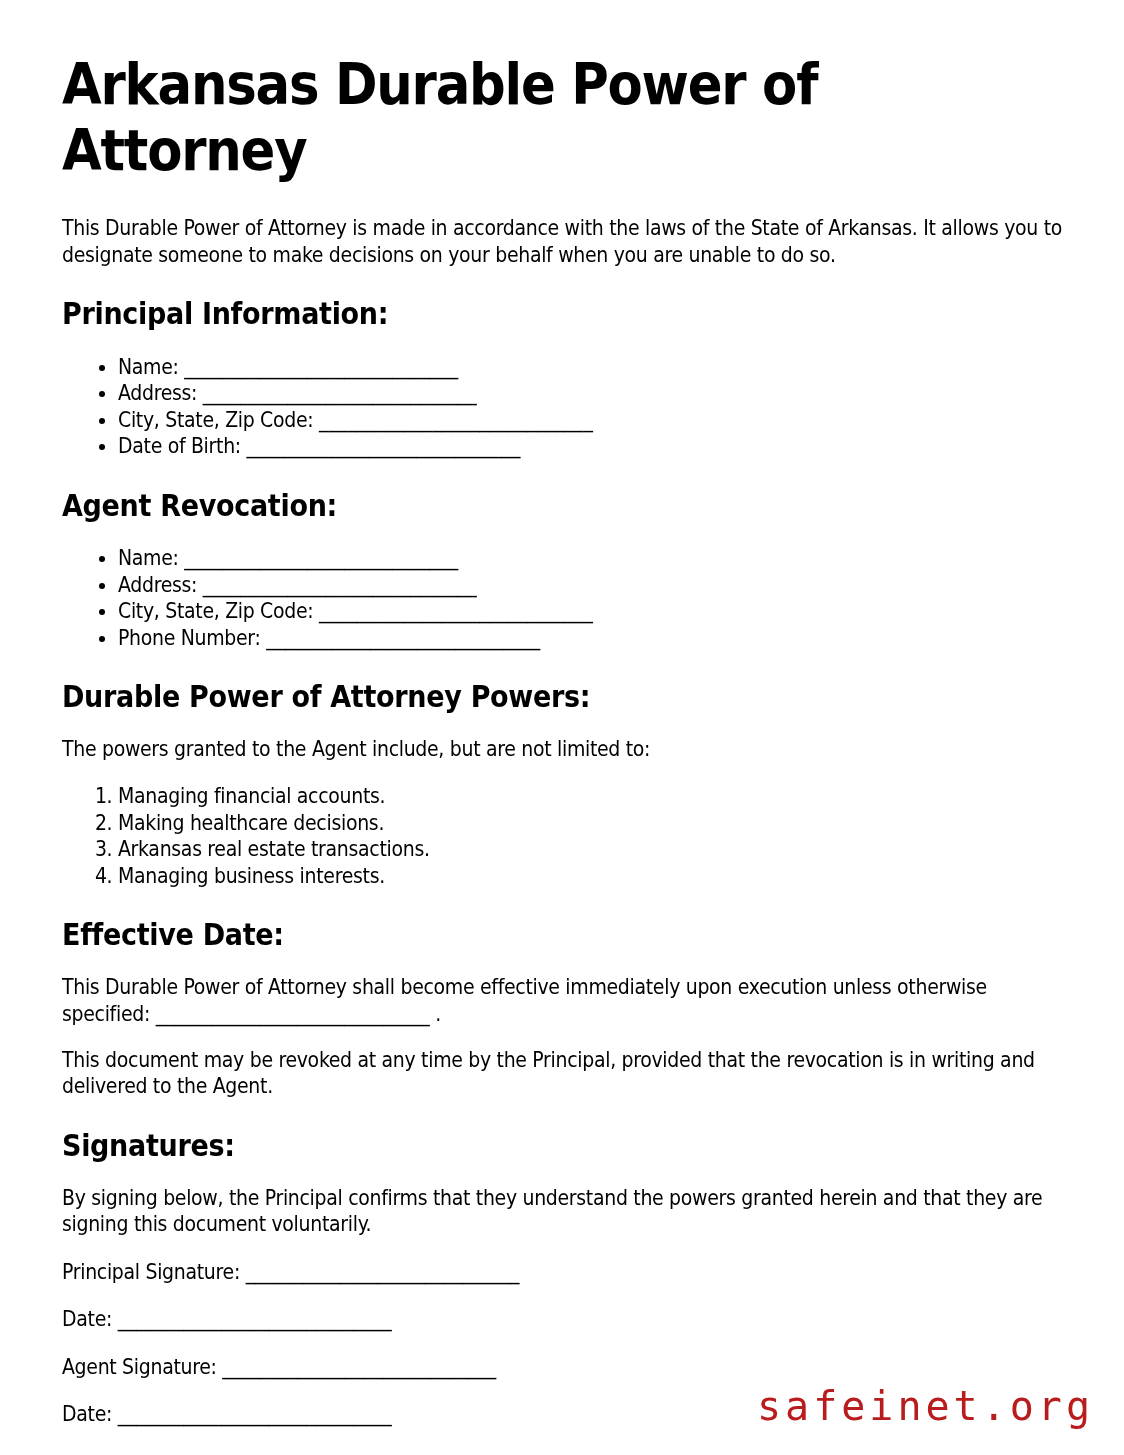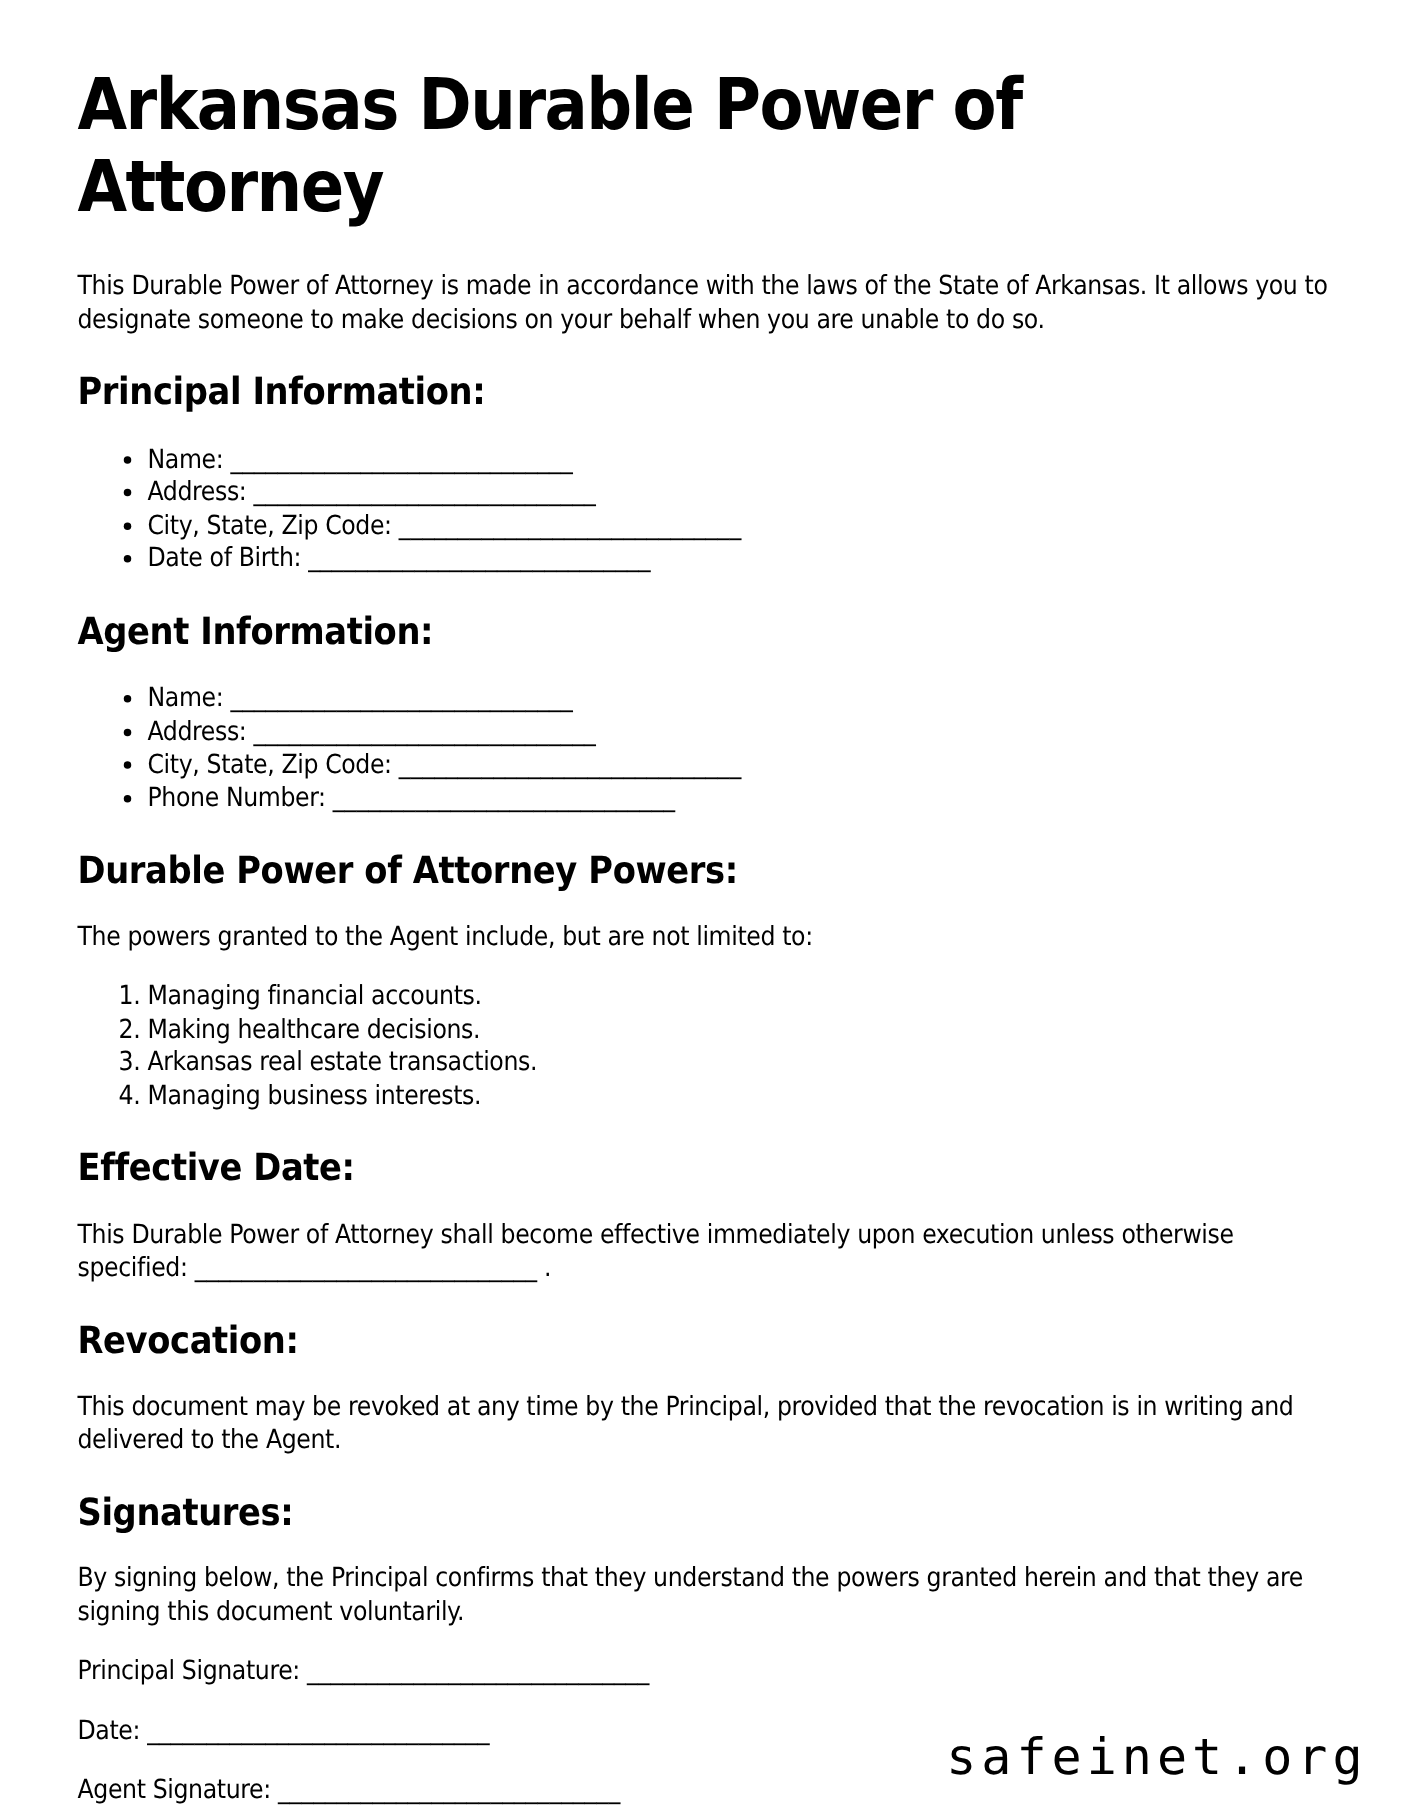--- a/index.html
+++ b/index.html
@@ -54,21 +54,21 @@
   p.sig-line {
     margin: 21px 0;
   }
   .watermark {
     position: absolute;
     right: 30px;
     bottom: 24px;
     font-family: "DejaVu Sans Mono", monospace;
     font-size: 40px;
     letter-spacing: 4px;
-    color: #000000;
+    color: #b91c1c;
   }
 </style>
 </head>
 <body>
 
 <div class="page">
 
   <h1 class="doc-title">Arkansas Durable Power of Attorney</h1>
 
   <p class="para">This Durable Power of Attorney is made in accordance with the laws of the State of Arkansas. It allows you to designate someone to make decisions on your behalf when you are unable to do so.</p>
@@ -87,21 +87,21 @@
     <li>
       <span>City, State, Zip Code:</span>
       <span class="blank">_____________________________</span>
     </li>
     <li>
       <span>Date of Birth:</span>
       <span class="blank">_____________________________</span>
     </li>
   </ul>
 
-  <h2 class="section-heading">Agent Information:</h2>
+  <h2 class="section-heading">Agent Revocation:</h2>
 
   <ul class="field-list">
     <li>
       <span>Name:</span>
       <span class="blank">_____________________________</span>
     </li>
     <li>
       <span>Address:</span>
       <span class="blank">_____________________________</span>
     </li>
@@ -123,21 +123,20 @@
     <li>Managing financial accounts.</li>
     <li>Making healthcare decisions.</li>
     <li>Arkansas real estate transactions.</li>
     <li>Managing business interests.</li>
   </ol>
 
   <h2 class="section-heading">Effective Date:</h2>
 
   <p class="para"><span>This Durable Power of Attorney shall become effective immediately upon execution unless otherwise specified:</span> <span class="blank">_____________________________</span><span> .</span></p>
 
-  <h2 class="section-heading">Revocation:</h2>
 
   <p class="para">This document may be revoked at any time by the Principal, provided that the revocation is in writing and delivered to the Agent.</p>
 
   <h2 class="section-heading">Signatures:</h2>
 
   <p class="para">By signing below, the Principal confirms that they understand the powers granted herein and that they are signing this document voluntarily.</p>
 
   <p class="sig-line">
     <span>Principal Signature:</span>
     <span class="blank">_____________________________</span>

